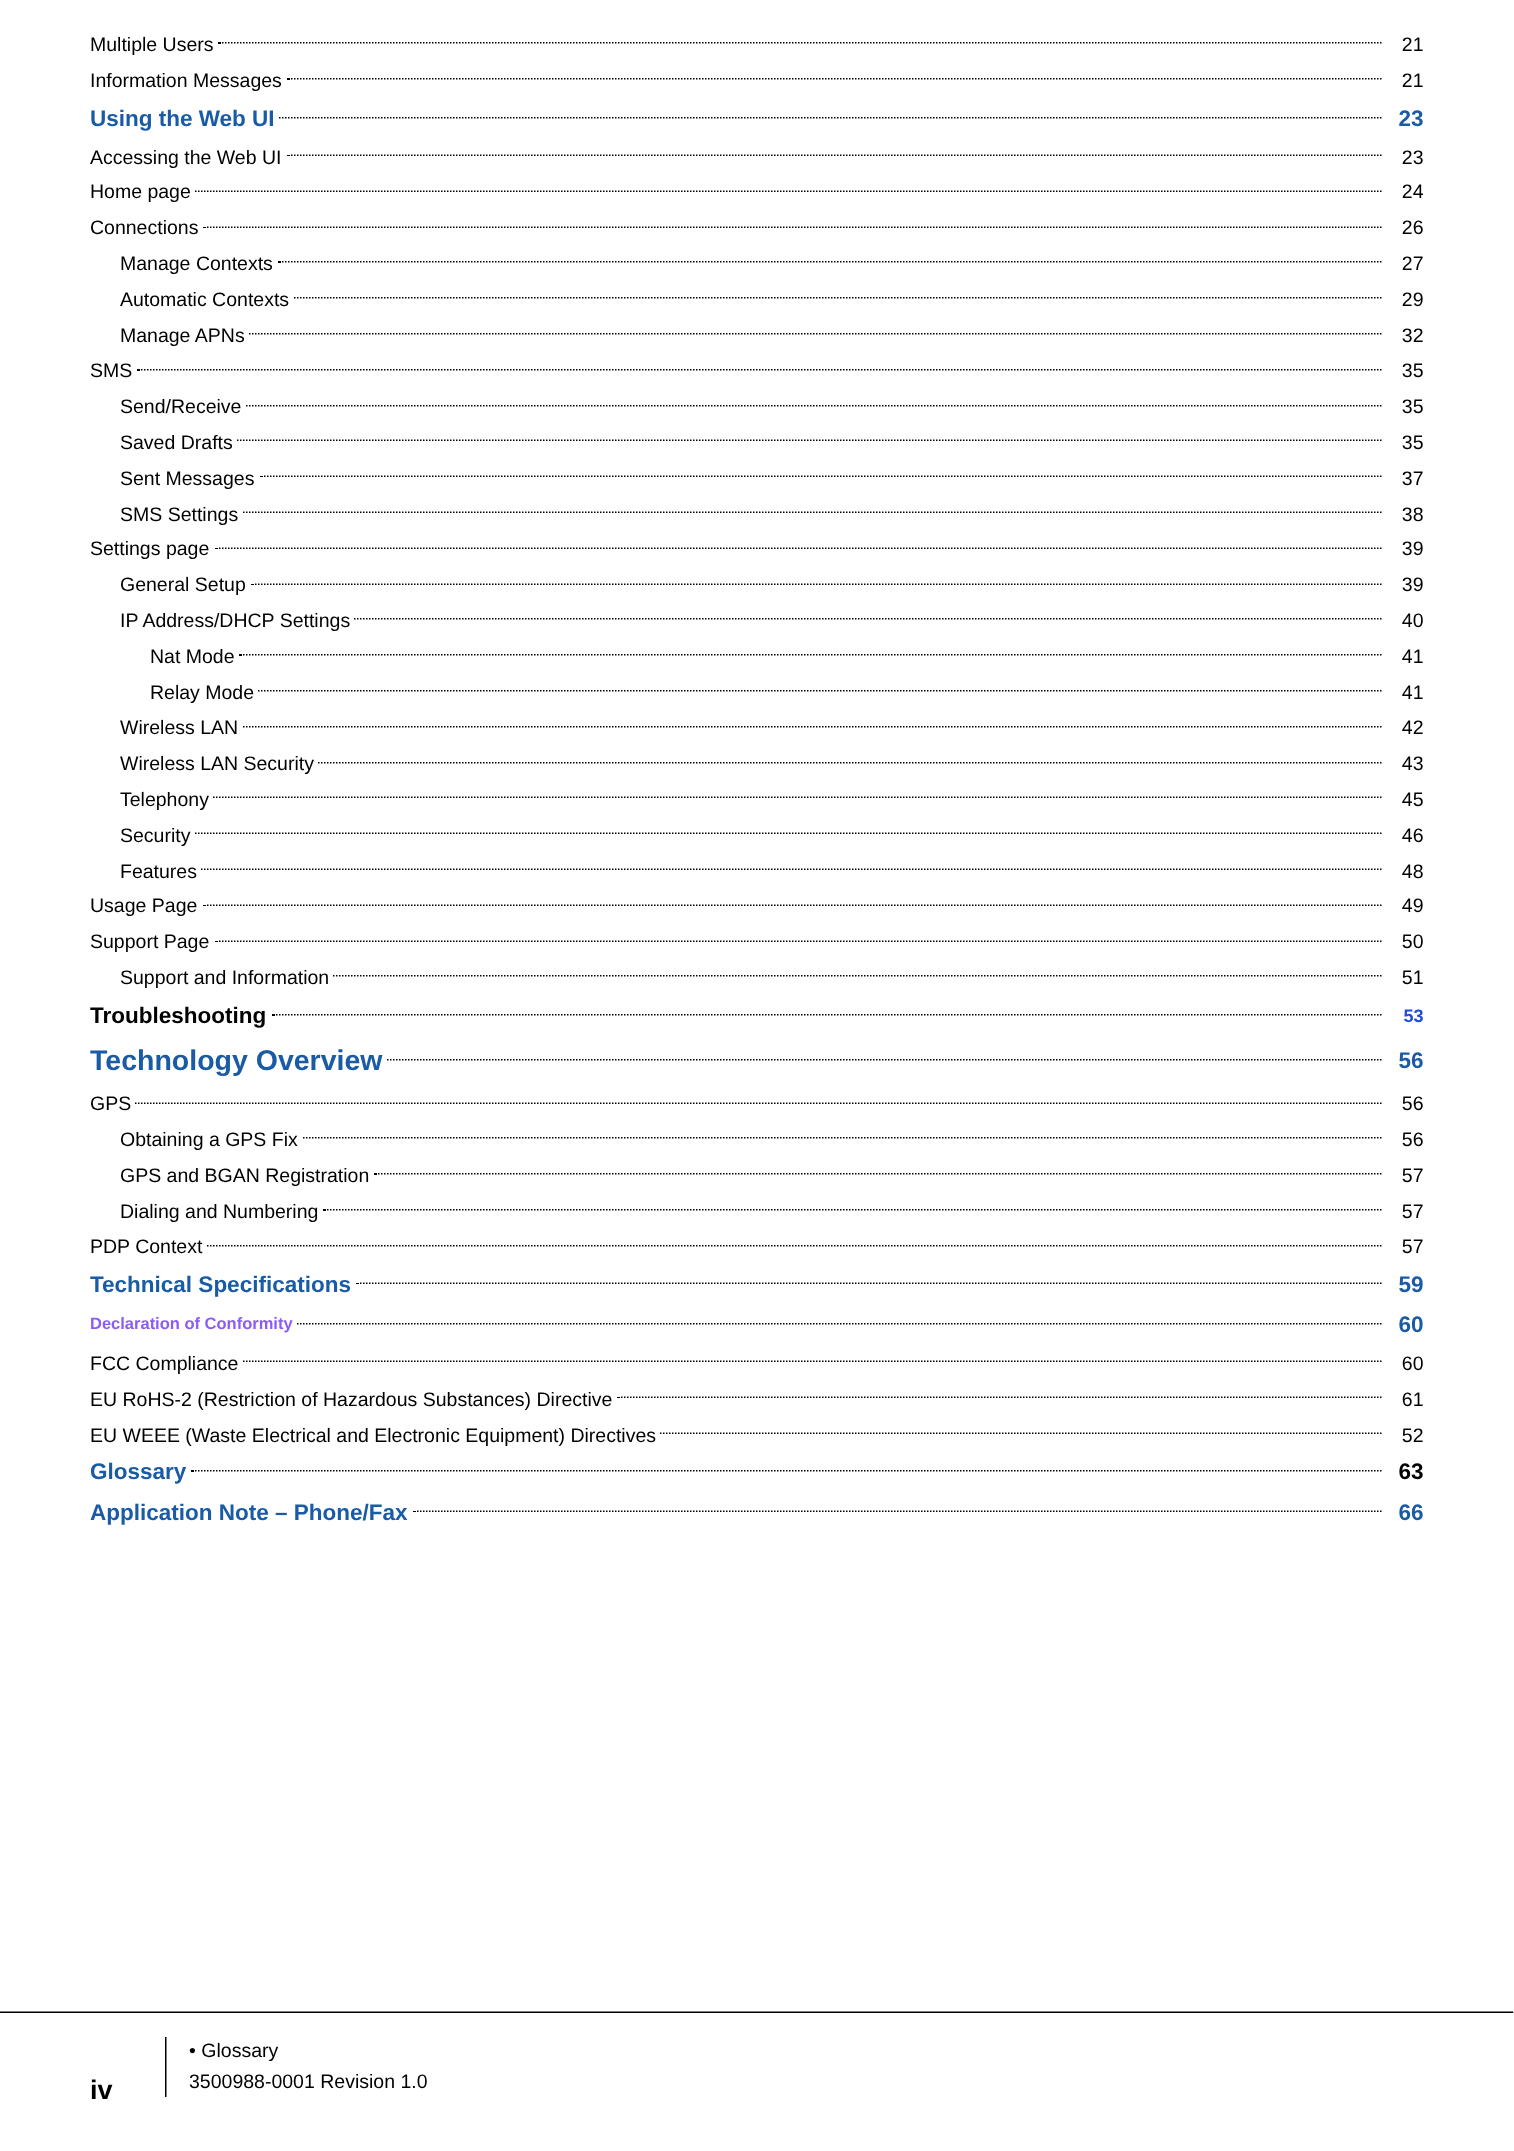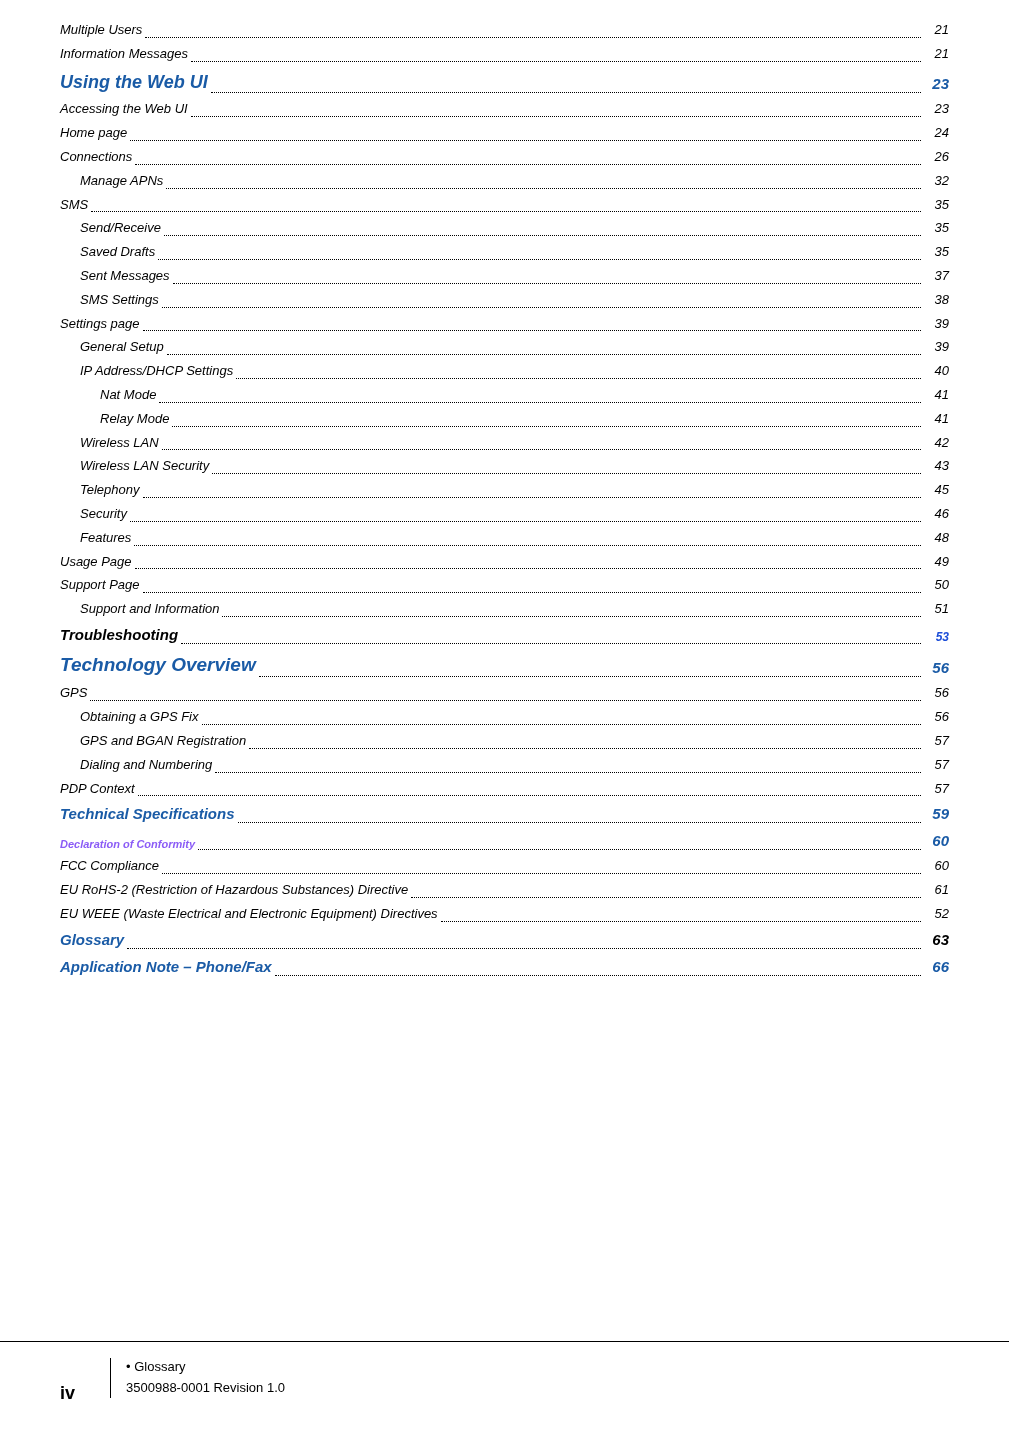--- a/index.html
+++ b/index.html
@@ -15,24 +15,23 @@
       width: 1009px;
       min-height: 1434px;
     }
     .page {
       padding: 20px 60px 40px 60px;
       position: relative;
       min-height: 1434px;
     }
     .toc-entry {
       display: flex;
-      align-items: flex-end;
+      align-items: center;
       margin-bottom: 3px;
       line-height: 1.6;
-      font-style: italic;
     }
     .toc-entry .dots {
       flex: 1;
       border-bottom: 1px dotted #000;
       margin: 0 3px 3px 3px;
       min-width: 10px;
     }
     .toc-entry .page-num {
       min-width: 25px;
       text-align: right;
@@ -95,38 +94,48 @@
         <span class="label">Multiple Users</span>
         <span class="dots"></span>
         <span class="page-num">21</span>
       </div>
       <div class="toc-entry level1">
         <span class="label">Information Messages</span>
         <span class="dots"></span>
         <span class="page-num">21</span>
       </div>
       <div class="toc-entry level1 bold">
-        <span class="label" style="color: rgb(26, 91, 166); font-weight: bold; font-size: 18px;">Using the Web UI</span>
+        <span class="label" style="color: rgb(26, 91, 166); font-weight: bold; font-size: 15px;">Using the Web UI</span>
         <span class="dots"></span>
         <span class="page-num" style="color: rgb(26, 91, 166); font-weight: bold; font-size: 15px;">23</span>
       </div>
       <div class="toc-entry level1">
         <span class="label">Accessing the Web UI</span>
         <span class="dots"></span>
         <span class="page-num">23</span>
       </div>
       <div class="toc-entry level1">
         <span class="label">Home page</span>
         <span class="dots"></span>
         <span class="page-num">24</span>
       </div>
       <div class="toc-entry level1">
         <span class="label">Connections</span>
         <span class="dots"></span>
         <span class="page-num">26</span>
+      </div>
+      <div class="toc-entry level2">
+        <span class="label">Manage Contexts</span>
+        <span class="dots"></span>
+        <span class="page-num">27</span>
+      </div>
+      <div class="toc-entry level2">
+        <span class="label">Automatic Contexts</span>
+        <span class="dots"></span>
+        <span class="page-num">29</span>
       </div>
       <div class="toc-entry level2">
         <span class="label">Manage APNs</span>
         <span class="dots"></span>
         <span class="page-num">32</span>
       </div>
       <div class="toc-entry level1">
         <span class="label">SMS</span>
         <span class="dots"></span>
         <span class="page-num">35</span>

